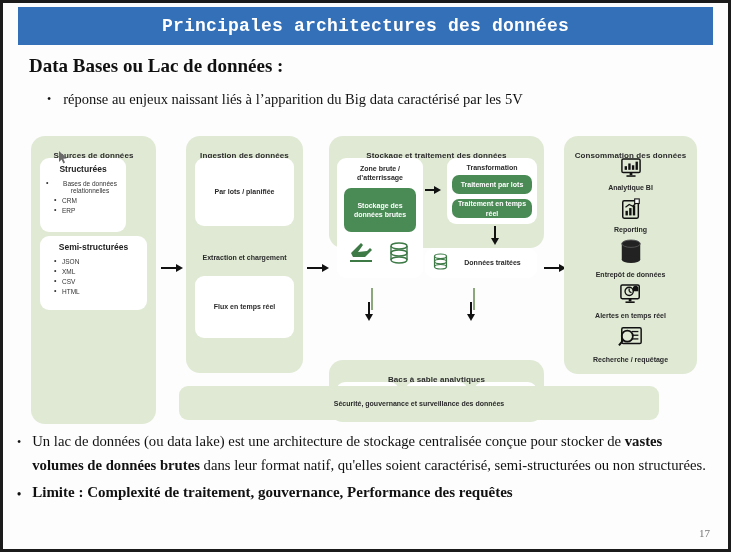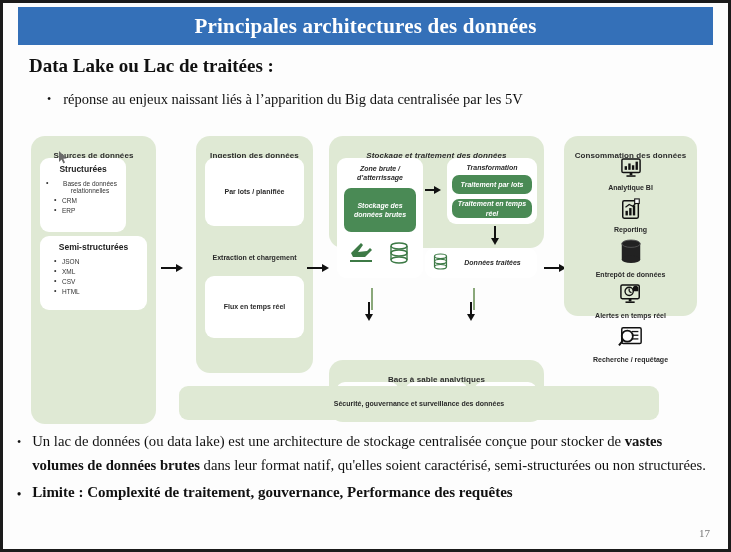--- a/index.html
+++ b/index.html
@@ -16,23 +16,23 @@
     border:3px solid #1b1b1b;
     background:#fdfdfd;
   }
   .titlebar{
     position:absolute;left:15px;top:4px;right:15px;height:38px;
     background:#3470b8;
     display:flex;align-items:center;justify-content:center;
   }
   .titlebar .ttxt{
     color:#ffffff;
-    font-family:Liberation Serif, serif;
+    font-family:Liberation Mono, monospace;
     font-weight:bold;
-    font-size:21px;
+    font-size:18px;
     letter-spacing:.2px;
   }
   .heading{
     position:absolute;left:26px;top:52px;
     font-size:19px;font-weight:bold;color:#111;
     font-family:"Liberation Serif", serif;
   }
   .lead{
     position:absolute;left:44px;top:88px;right:20px;
     font-size:14.5px;color:#111;
@@ -156,25 +156,25 @@
 </style>
 </head>
 <body>
 
 <div class="slide">
 
   <div class="titlebar">
     <div class="ttxt">Principales architectures des données</div>
   </div>
 
-  <div class="heading">Data Lake ou Lac de traitées :</div>
+  <div class="heading">Data Bases ou Lac de données :</div>
 
   <div class="lead">
     <span class="bul">•</span>
-    <span>réponse au enjeux naissant liés à l’apparition du Big data centralisée par les 5V</span>
+    <span>réponse au enjeux naissant liés à l’apparition du Big data caractérisé par les 5V</span>
   </div>
 
   <div class="diagram">
 
     <div class="col" style="left:0;width:125px;height:288px;">
       <div class="colhead">Sources de données</div>
 
       <div class="wbox" style="left:9px;top:22px;width:86px;height:74px;">
         <div class="subhead">Structurées</div>
         <ul class="ul">
@@ -194,40 +194,40 @@
         </ul>
       </div>
 
     </div>
 
     <div class="arrow" style="left:130px;top:128px;">
       <div class="shaft" style="width:15px;"></div>
         <div class="headR"></div>
     </div>
 
-    <div class="col" style="left:165px;width:117px;height:237px;">
+    <div class="col" style="left:155px;width:117px;height:237px;">
       <div class="colhead">Ingestion des données</div>
 
       <div class="wbox wbox-c" style="left:9px;top:22px;width:99px;height:68px;">
         <div class="boxlabel">Par lots / planifiée</div>
       </div>
 
       <div class="bandlabel" style="position:absolute;left:0;top:118px;width:100%;">Extraction et chargement</div>
 
       <div class="wbox wbox-c" style="left:9px;top:140px;width:99px;height:62px;">
         <div class="boxlabel">Flux en temps réel</div>
       </div>
     </div>
 
     <div class="arrow" style="left:276px;top:128px;">
       <div class="shaft" style="width:15px;"></div>
         <div class="headR"></div>
     </div>
 
-    <div class="col" style="left:298px;width:215px;height:112px;font-style:italic;">
+    <div class="col" style="left:298px;width:215px;height:112px;">
       <div class="colhead">Stockage et traitement des données</div>
 
       <div class="wbox" style="left:8px;top:22px;width:86px;height:120px;">
         <div class="boxlabel" style="margin-top:6px;">Zone brute / d’atterrissage</div>
         <div class="gbox" style="left:7px;top:30px;width:72px;height:44px;">
           <span>Stockage des données brutes</span>
         </div>
         <span style="position:absolute;left:11px;top:82px;">
           <svg width="26" height="24" viewBox="0 0 26 24">
             <path d="M3 13 L13 3 L15 5 L10 12 L19 11 L22 8 L24 10 L17 17 L5 17 Z" fill="#3d7a46"></path>
@@ -301,21 +301,21 @@
       <div class="wbox wbox-c" style="left:145px;top:22px;width:63px;height:32px;">
         <div class="boxlabel">Modélisation prédictive</div>
       </div>
     </div>
 
     <div class="arrow" style="left:513px;top:128px;">
       <div class="shaft" style="width:15px;"></div>
         <div class="headR"></div>
     </div>
 
-    <div class="col" style="left:533px;width:133px;height:180px;">
+    <div class="col" style="left:533px;width:133px;height:238px;">
       <div class="colhead">Consommation des données</div>
 
       <div class="iconwrap" style="top:22px;">
         <span>
           <svg width="22" height="20" viewBox="0 0 24 22">
             <rect x="2" y="1" width="20" height="15" rx="1.5" fill="none" stroke="#111" stroke-width="1.6"></rect>
             <rect x="5" y="9" width="2.6" height="4" fill="#111"></rect>
             <rect x="9" y="6" width="2.6" height="7" fill="#111"></rect>
             <rect x="13" y="8" width="2.6" height="5" fill="#111"></rect>
             <rect x="17" y="4" width="2.6" height="9" fill="#111"></rect>

